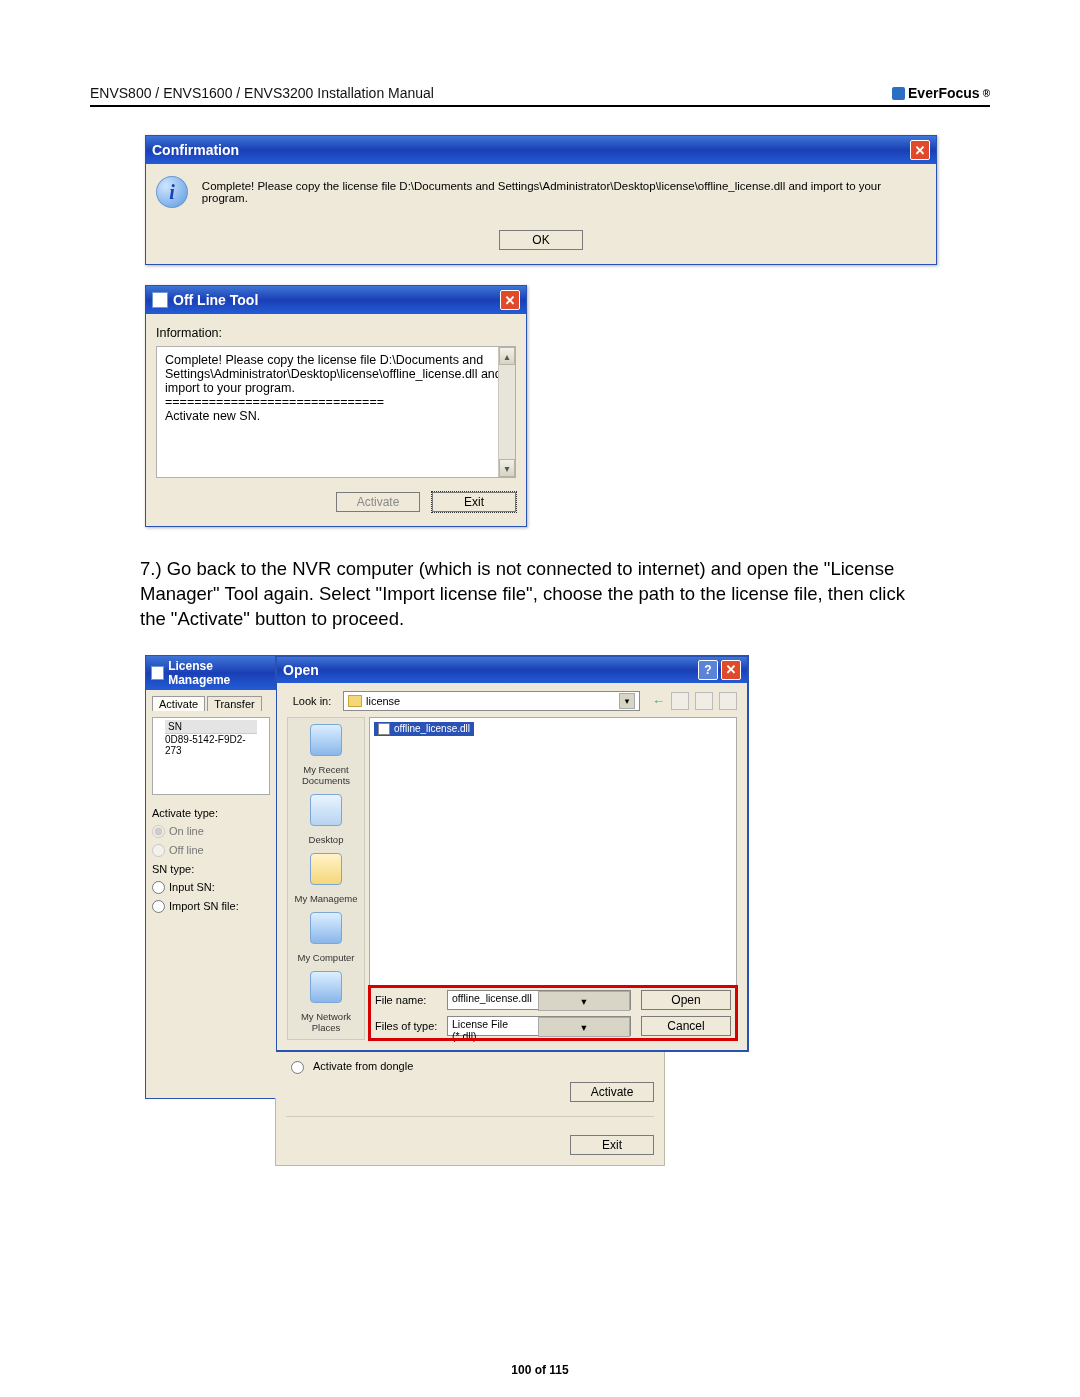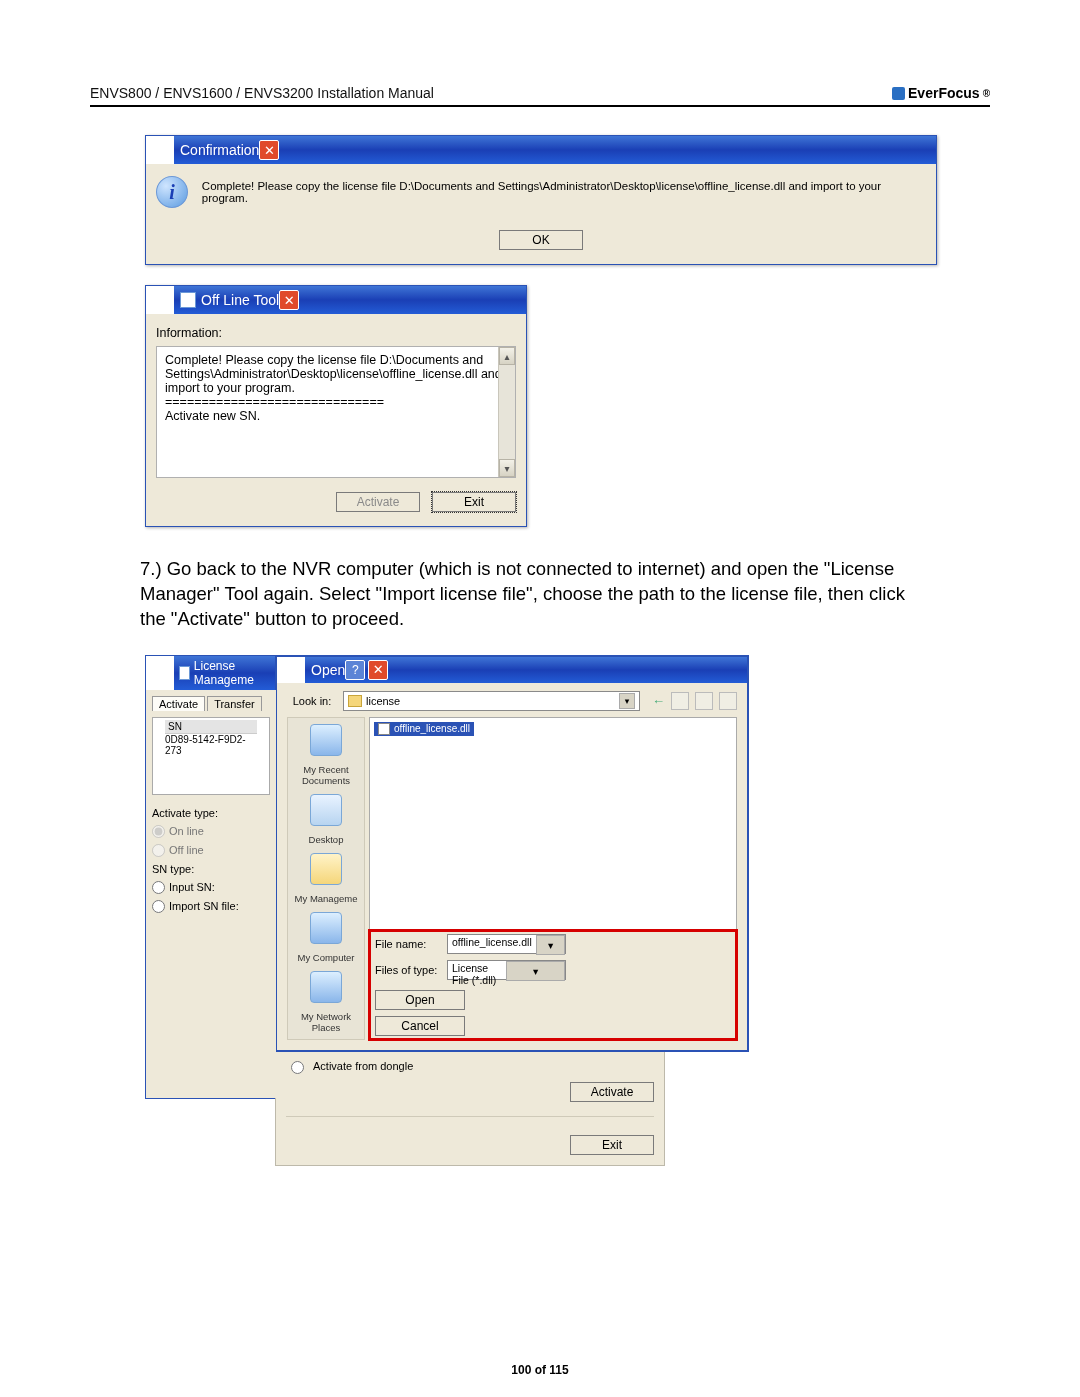--- a/index.html
+++ b/index.html
@@ -51,26 +51,26 @@
     border: 1px solid #2a52b5;
     margin-left: 55px;
     margin-bottom: 20px;
     box-shadow: 1px 1px 3px rgba(0,0,0,0.3);
   }
   .xp-dialog.confirmation { width: 790px; }
   .xp-dialog.offline { width: 380px; }
   .xp-title {
     background: linear-gradient(to bottom, #3f75d6, #1a3fb5 50%, #1a3fb5 50%, #235cd6);
     color: #fff;
-    font-weight: normal;
+    font-weight: bold;
     font-size: 14px;
     padding: 4px 6px;
     display: flex;
+    justify-content: space-between;
     align-items: center;
-    margin-left: 28px;
   }
   .xp-close {
     background: #e04a2a;
     color: #fff;
     width: 18px;
     height: 18px;
     display: flex;
     align-items: center;
     justify-content: center;
     font-size: 13px;
@@ -215,21 +215,21 @@
   }
   .place-icon {
     width:30px; height:30px; background:linear-gradient(#dcefff,#8ab6ea);
     border:1px solid #7aa7d7; border-radius:4px;
   }
   .file-area { flex:1; background:#fff; border:1px solid #aaa; height:218px; padding:4px;}
   .file-item {
     display:inline-flex; align-items:center; gap:4px;
     background:#2a52b5; color:#fff; padding:1px 4px; font-size:10px;
   }
-  .open-bottom { display:flex; gap:10px; align-items:flex-start;flex-direction:column;}
+  .open-bottom { display:flex; gap:10px; align-items:flex-start;}
   .ob-left { flex:1; display:flex; flex-direction:column; gap:6px;}
   .ob-row { display:flex; align-items:center; gap:8px;}
   .ob-label { width:64px; }
   .combo { flex:1; display:flex; background:#fff; border:1px solid #888; height:18px;}
   .combo span { flex:1; padding:1px 4px; font-size:10.5px;}
   .combo .dd-arrow { height:16px; width:16px; }
   .ob-right { display:flex; flex-direction:column; gap:6px;}
   .redbox { outline:3px solid #d60000; outline-offset:-2px; }
 
   

